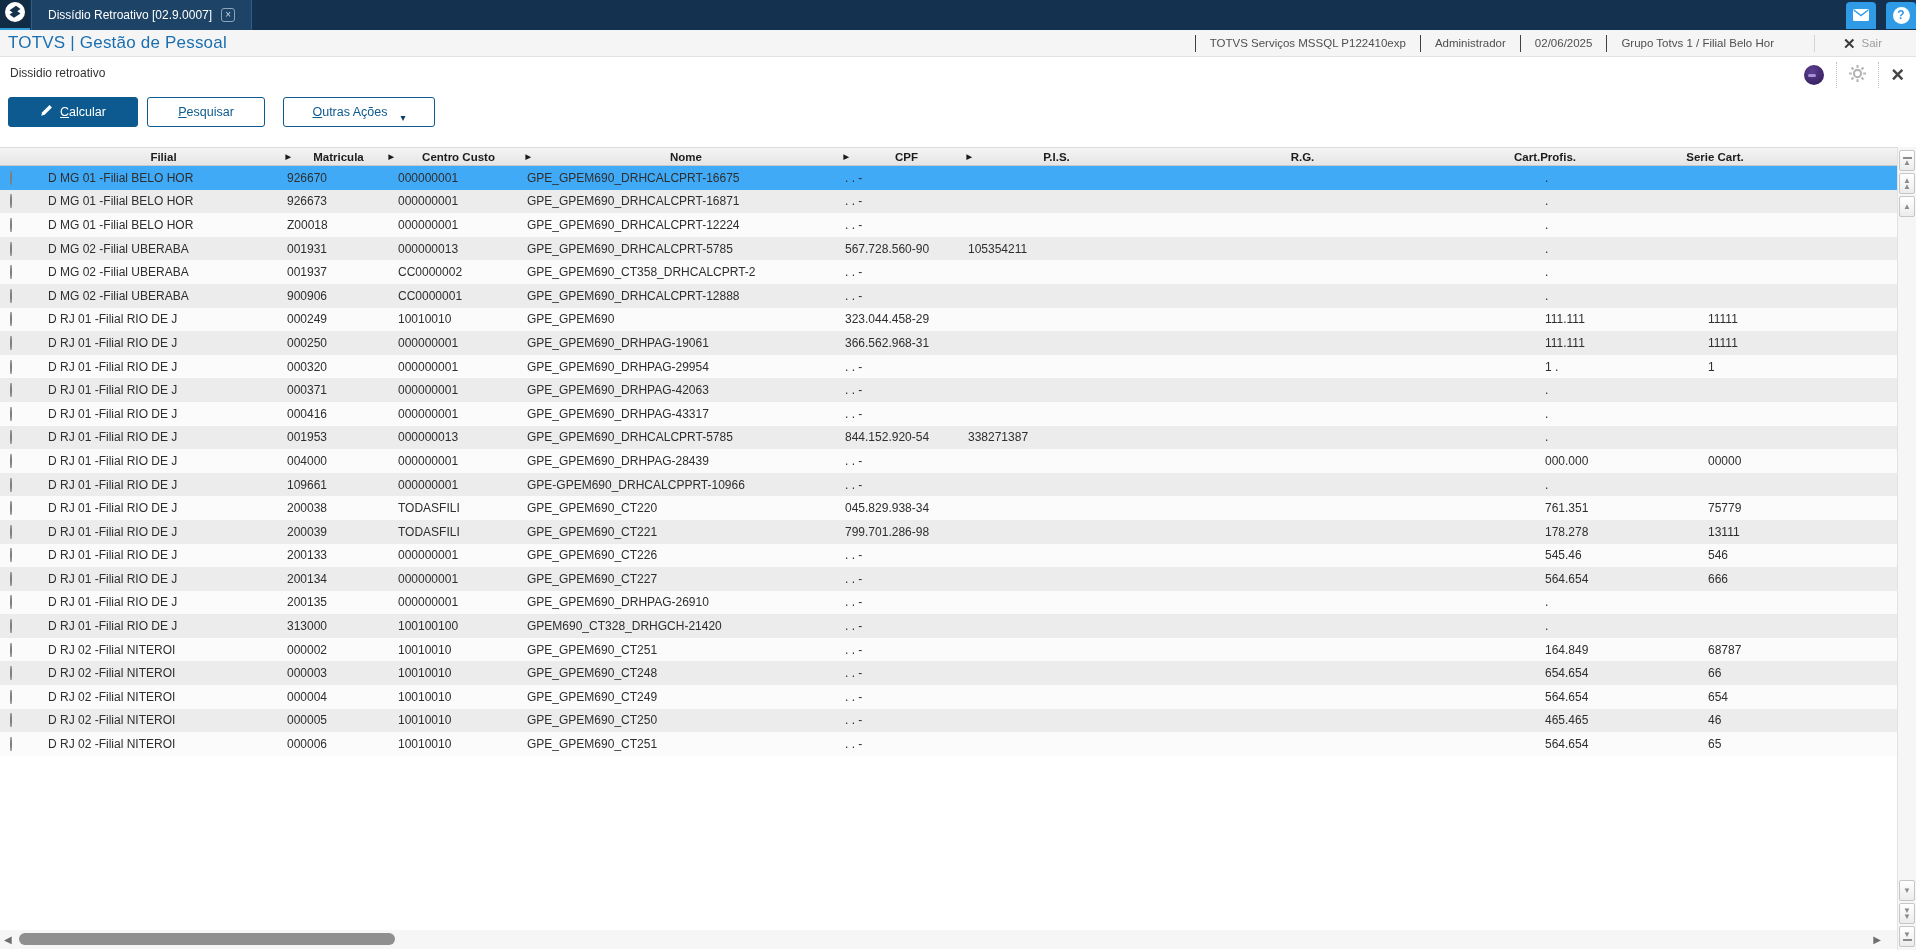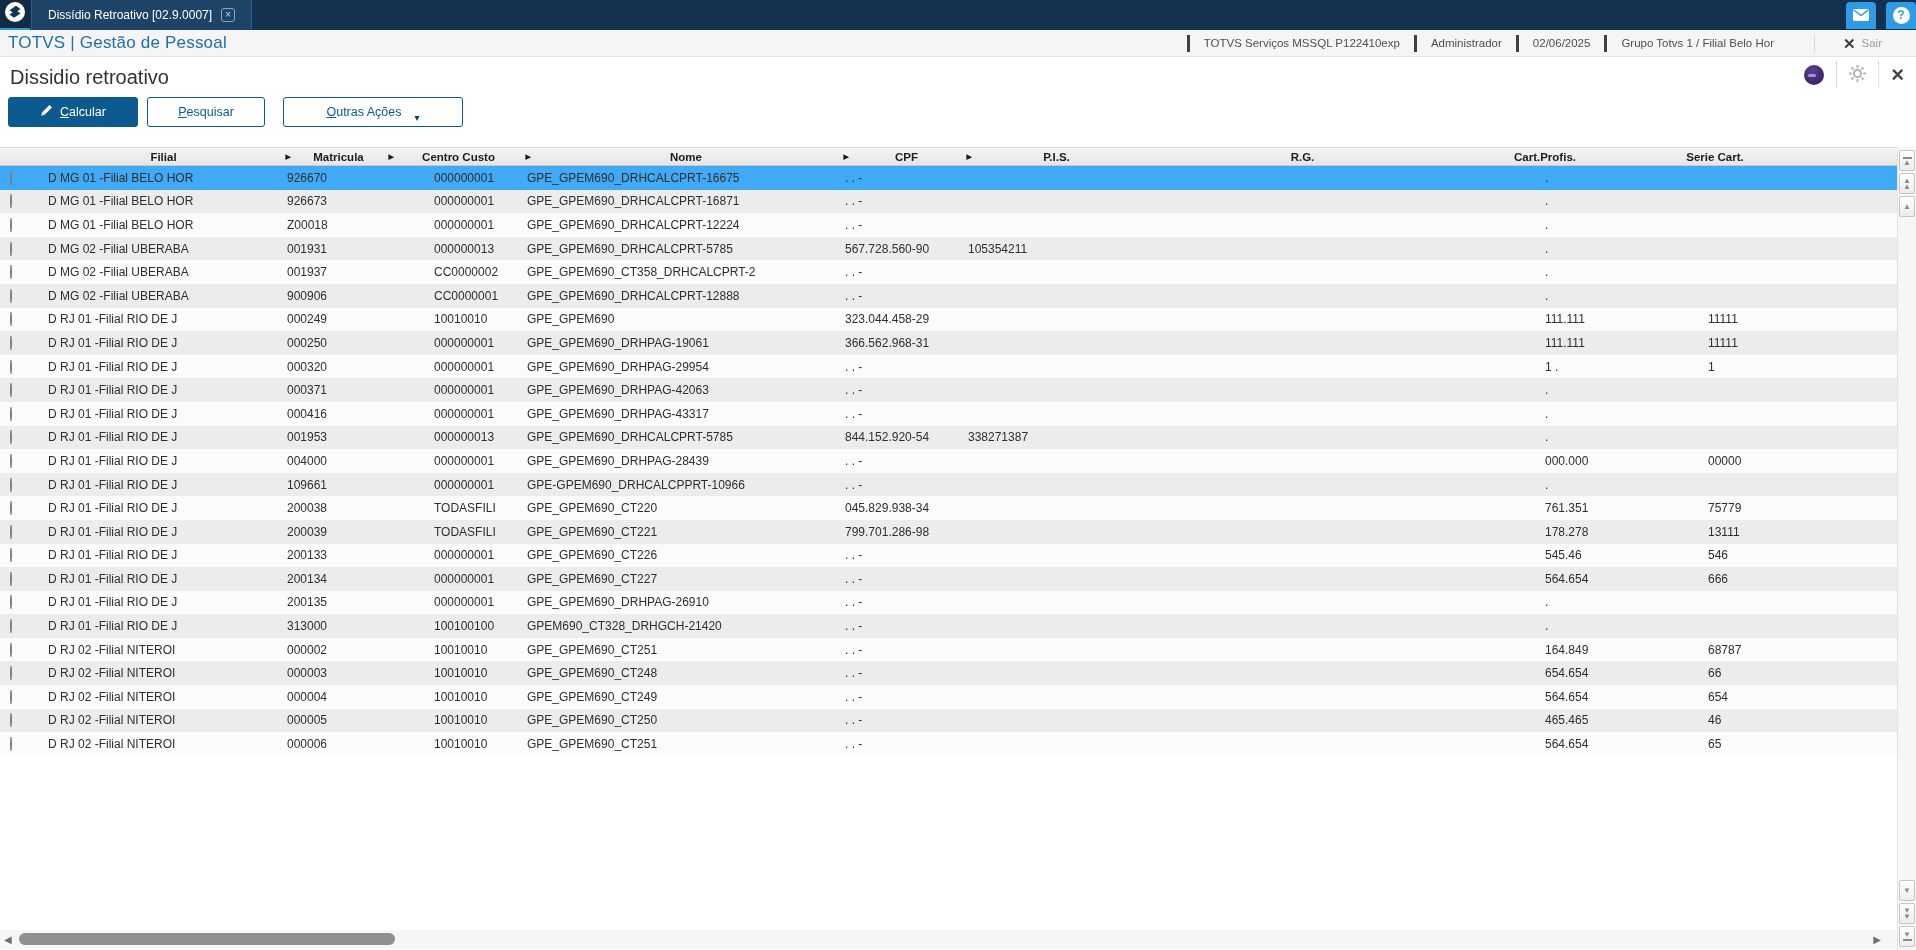--- a/index.html
+++ b/index.html
@@ -22,46 +22,46 @@
              align-items:center; justify-content:center; }
   .help-circle { width:17px; height:17px; background:#fff; color:#2f9be6; border-radius:50%;
                  font-size:12px; font-weight:bold; text-align:center; line-height:17px; }
 
   
   .appbar { position:absolute; top:30px; left:0; right:0; height:27px; background:#f5f5f5;
             border-bottom:1px solid #e2e2e2; display:flex; align-items:center; }
   .brand { color:#1b6fb0; font-size:17px; padding-left:8px; letter-spacing:.2px; white-space:nowrap; }
   .appbar-right { margin-left:auto; display:flex; align-items:center; height:100%; font-size:11.5px;
                   color:#4f4f4f; padding-right:20px; }
-  .appbar-item { padding:0 14px; border-left:3px solid #404040; height:17px; line-height:17px; white-space:nowrap; }
+  .appbar-item { padding:0 14px; border-left:1px solid #404040; height:17px; line-height:17px; white-space:nowrap; }
   .sair { border-left:1px solid #d5d5d5; margin-left:26px; padding:0 14px 0 28px; height:17px; line-height:17px;
           display:flex; align-items:center; gap:6px; color:#9d9d9d; }
   .sair .x { color:#3a3a3a; font-weight:bold; font-size:15px; line-height:15px; }
 
   
   .titlebar { position:absolute; top:57px; left:0; right:0; height:36px; background:#fff; }
-  .page-title { position:absolute; left:10px; top:9px; font-size:20px; color:#333; }
+  .page-title { position:absolute; left:10px; top:9px; font-size:12px; color:#333; }
   .title-icons { position:absolute; right:12px; top:4px; height:28px; display:flex; align-items:center; gap:12px; }
   .dot-sep { border-left:1px dotted #c2c2c2; height:26px; }
   .assistant { width:20px; height:20px; border-radius:50%;
                background:radial-gradient(circle at 40% 32%, #5d3e91, #3c2565 70%); position:relative; }
   .assistant::after { content:""; position:absolute; left:4px; top:9px; width:8px; height:3px;
                       border-radius:2px; background:#a792d8; }
   .close-x { font-size:22px; font-weight:bold; color:#454545; line-height:20px; }
 
   
   .toolbar { position:absolute; top:93px; left:0; right:0; height:51px; background:#fff; }
   .btn { position:absolute; top:4px; height:30px; border-radius:3px; border:1px solid #0c5a8f;
          font-size:12.5px; display:flex; align-items:center; justify-content:center; gap:7px; cursor:default; }
   .btn .lbl { display:block; }
   .btn .lbl::first-letter { text-decoration:underline; }
   .btn-primary { left:8px; width:130px; background:#0c5a8f; color:#fff; }
   .btn-outline { background:#fff; color:#0c5a8f; }
   .btn-pesquisar { left:147px; width:118px; }
-  .btn-outras { left:283px; width:180px; }
+  .btn-outras { left:283px; width:152px; }
   .btn-caret { font-size:10px; margin-top:10px; margin-left:6px; color:#0c3d66; }
 
   .cols-btn { position:absolute; left:1588px; top:101px; height:24px; display:flex; align-items:center; gap:4px; }
   .cols-btn .bar { width:3px; height:14px; background:#44566a; }
   .cols-btn .caret { font-size:9px; color:#333; margin-left:2px; }
   .search-box { position:absolute; left:1626px; top:97px; width:226px; height:27px; border:1px solid #8f8f8f;
                 border-radius:5px; background:#fff; }
   .search-box input { position:absolute; left:7px; top:1px; width:190px; height:23px; border:none; outline:none;
                       font-size:12px; color:#222; font-family:"Liberation Sans", sans-serif; background:transparent; }
   .search-mag { position:absolute; right:6px; top:5px; }
@@ -77,21 +77,21 @@
   .hcell .col-arrow { position:absolute; right:-4px; top:50%; transform:translateY(-50%);
                       font-size:7px; color:#1a1a1a; }
   .grid-body { position:absolute; top:166px; left:0; width:1897px; }
   .grid-row { display:grid; grid-template-columns:var(--cols); height:23.6px; align-items:center;
               font-size:12px; color:#2e2e2e; white-space:nowrap; }
   .grid-row.odd  { background:#fbfbfb; }
   .grid-row.even { background:#ececec; }
   .grid-row.selected { background:#41aaf7; }
   .cell { overflow:hidden; }
   .c-filial { padding-left:8px; }
-  .c-cc { padding-left:8px;margin-left:36px; }
+  .c-cc { padding-left:8px; }
   .c-pis { text-align:left; padding-right:6px; }
   .c-cart { padding-left:85px; }
   .c-serie { padding-left:78px; }
   .dot { width:15px; height:15px; border-radius:50%; margin-left:10px; border:1px solid #7e7e7e;
          box-shadow:inset 0 2px 3px rgba(255,255,255,.85), inset 0 -2px 3px rgba(0,0,0,.18); }
   .dot-green  { background:radial-gradient(circle at 38% 30%, #d4f3a8, #84d643 55%, #62bc23); }
   .dot-blue   { background:radial-gradient(circle at 38% 30%, #d3ddf2, #8aa5d8 55%, #6d8fc9); }
   .dot-pink   { background:radial-gradient(circle at 38% 30%, #f9c2f1, #e749d6 55%, #ce25be); }
   .dot-yellow { background:radial-gradient(circle at 38% 30%, #fcfacb, #efe94f 55%, #dcd128); }
 

